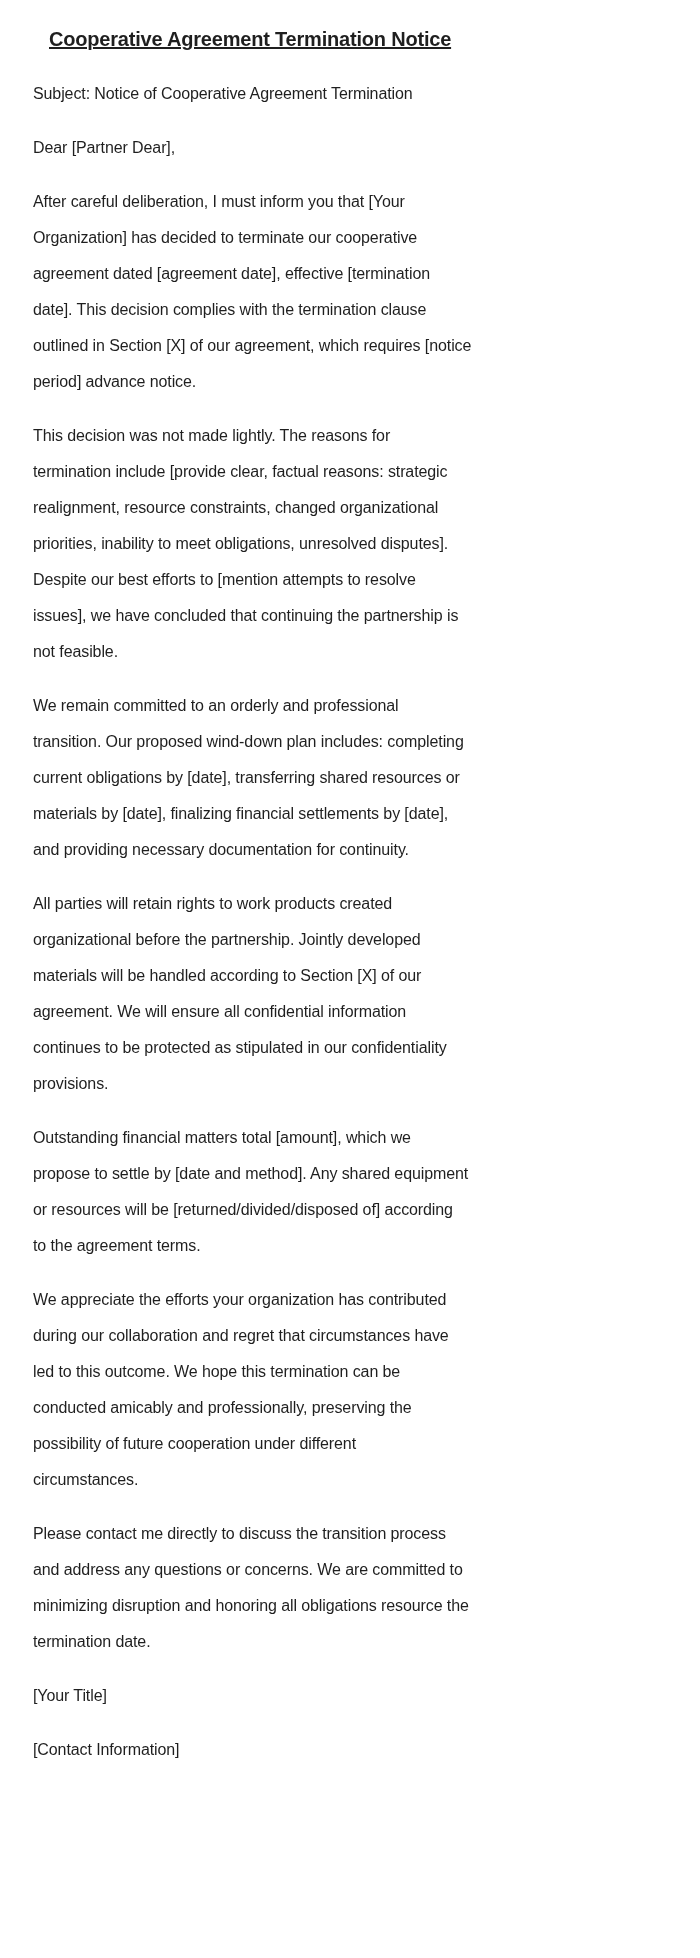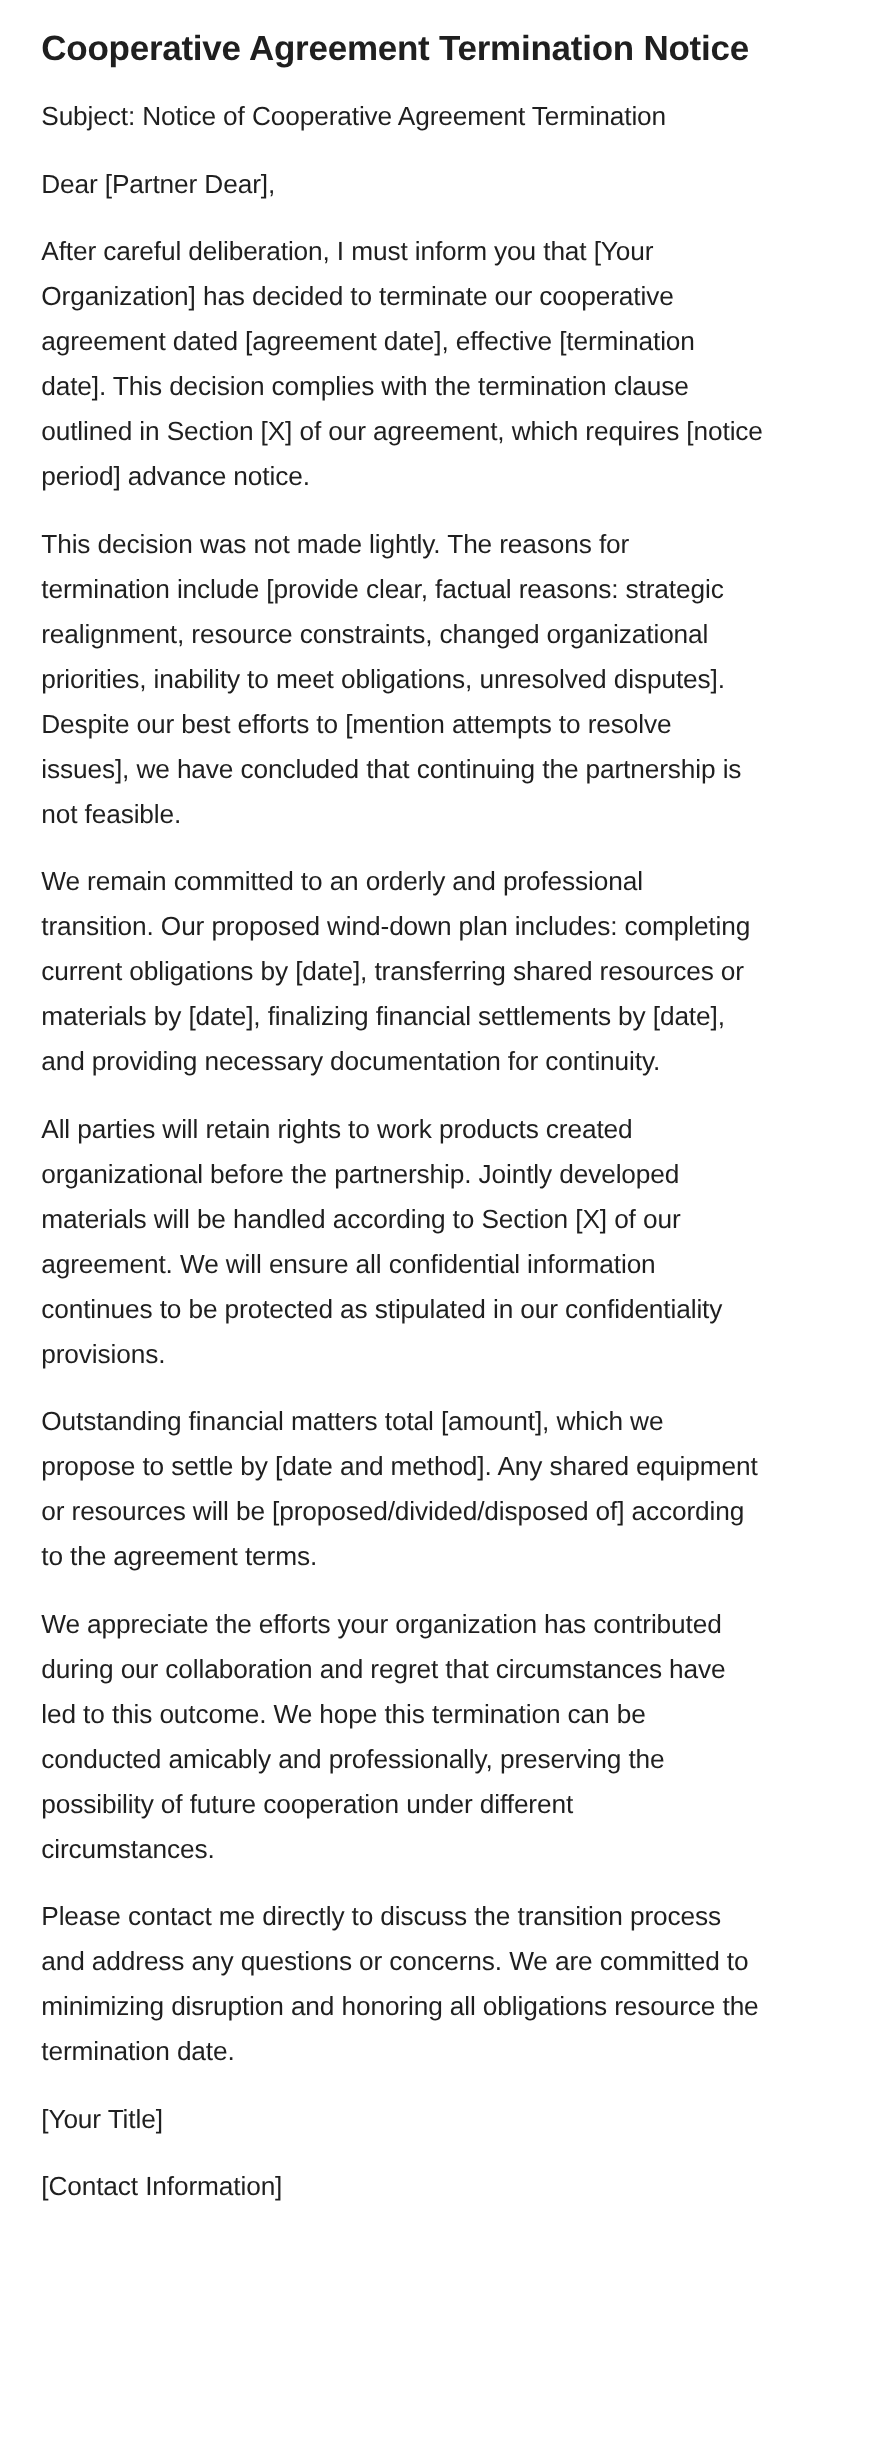--- a/index.html
+++ b/index.html
@@ -13,28 +13,29 @@
     font-family: "Liberation Sans", "DejaVu Sans", sans-serif;
     color: #1f1f1f;
     -webkit-font-smoothing: antialiased;
   }
   .doc {
     box-sizing: border-box;
     width: 700px;
     padding: 24px 33px 40px 33px;
   }
   .doc-title {
-    font-size: 28px;
+    font-size: 20px;
     line-height: 30px;
     font-weight: 700;
-    margin: 0 0 22px 0;
+    margin: 0 0 22px 16px;
     letter-spacing: -0.2px;
+    text-decoration: underline;
   }
   .doc p {
-    font-size: 21px;
+    font-size: 16px;
     line-height: 36px;
     margin: 0 0 18px 0;
     white-space: pre-line;
     letter-spacing: -0.1px;
   }
 </style>
 </head>
 <body>
 
 <main class="doc">
@@ -67,21 +68,21 @@
 
   <p>All parties will retain rights to work products created
 organizational before the partnership. Jointly developed
 materials will be handled according to Section [X] of our
 agreement. We will ensure all confidential information
 continues to be protected as stipulated in our confidentiality
 provisions.</p>
 
   <p>Outstanding financial matters total [amount], which we
 propose to settle by [date and method]. Any shared equipment
-or resources will be [proposed/divided/disposed of] according
+or resources will be [returned/divided/disposed of] according
 to the agreement terms.</p>
 
   <p>We appreciate the efforts your organization has contributed
 during our collaboration and regret that circumstances have
 led to this outcome. We hope this termination can be
 conducted amicably and professionally, preserving the
 possibility of future cooperation under different
 circumstances.</p>
 
   <p>Please contact me directly to discuss the transition process

